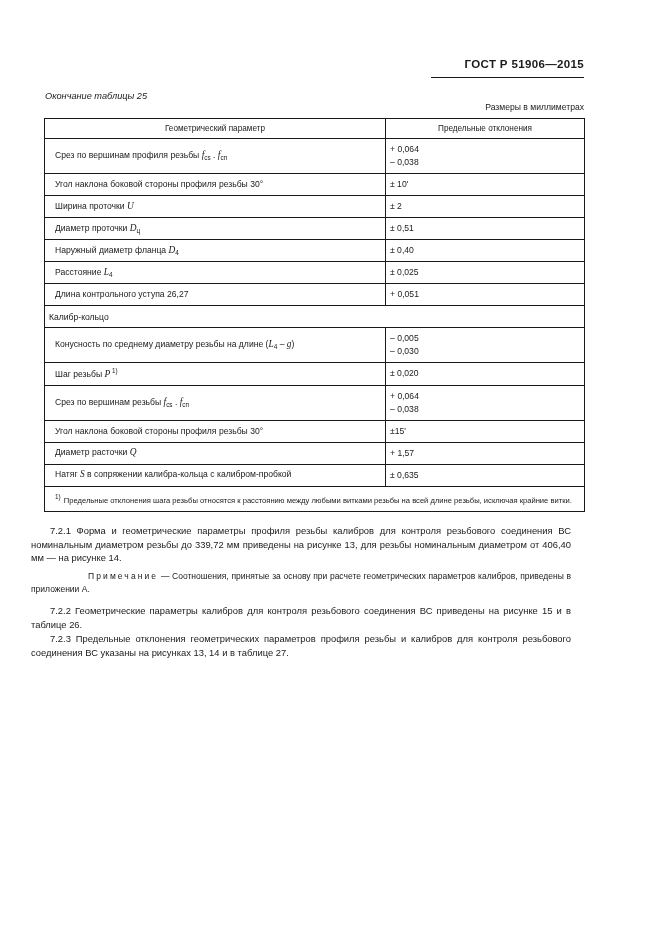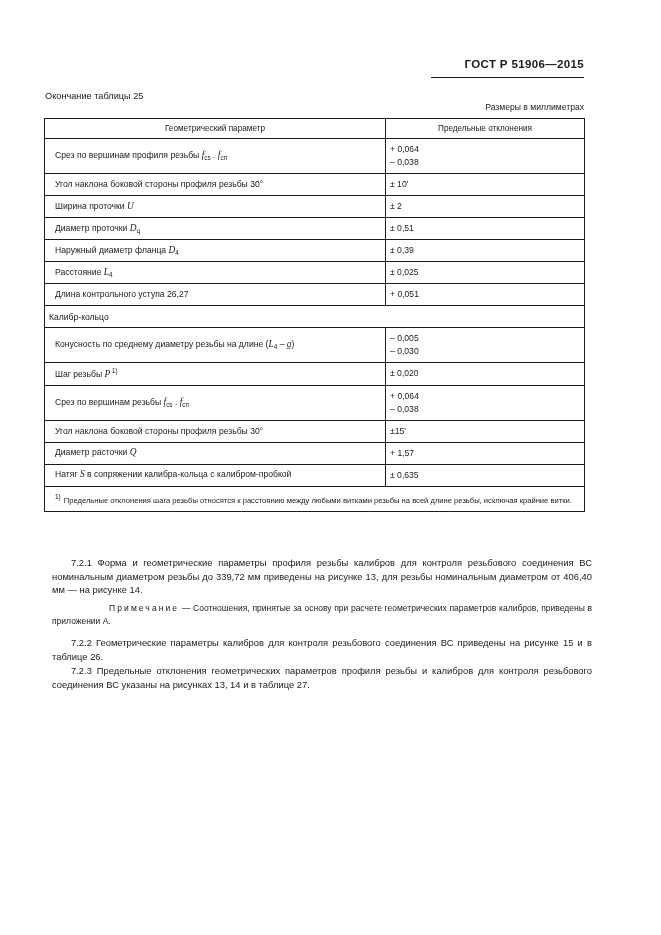--- a/index.html
+++ b/index.html
@@ -42,20 +42,21 @@
     height: 1px;
     background: #1a1a1a;
   }
 
   
   .table-continuation {
     position: absolute;
     top: 91px;
     left: 45px;
     font-size: 9.2px;
+    font-style: italic;
   }
   .units-note {
     position: absolute;
     top: 102px;
     right: 77px;
     font-size: 8.6px;
   }
 
   
   .data-table {
@@ -137,26 +138,25 @@
   .section-heading {
     position: absolute;
     left: 62px;
     top: 503px;
     font-size: 9.4px;
     font-weight: bold;
     letter-spacing: 0.1px;
   }
   .body-block {
     position: absolute;
-    left: 52px;
+    left: 31px;
     width: 540px;
     font-size: 9.4px;
     line-height: 13.6px;
     text-align: justify;
-    margin-top: 32px;
   }
   .body-block.p1 { top: 524px; }
   .body-block.note { top: 570px; font-size: 8.5px; line-height: 12.6px; }
   .body-block.p2 { top: 604px; }
   .body-block.p3 { top: 632px; }
   .indent { display: inline-block; width: 19px; }
   .indent-note { display: inline-block; width: 21px; }
   .spaced {
     letter-spacing: 2.1px;
     padding-left: 36px;
@@ -207,21 +207,21 @@
         <tr class="row-1line">
           <td class="param-cell">Ширина проточки <var>U</var></td>
           <td class="dev-cell">± 2</td>
         </tr>
         <tr class="row-1line">
           <td class="param-cell">Диаметр проточки <var>D<sub>ц</sub></var></td>
           <td class="dev-cell">± 0,51</td>
         </tr>
         <tr class="row-1line">
           <td class="param-cell">Наружный диаметр фланца <var>D<sub>4</sub></var></td>
-          <td class="dev-cell">± 0,39</td>
+          <td class="dev-cell">± 0,40</td>
         </tr>
         <tr class="row-1line">
           <td class="param-cell">Расстояние <var>L<sub>4</sub></var></td>
           <td class="dev-cell">± 0,025</td>
         </tr>
         <tr class="row-1line">
           <td class="param-cell">Длина контрольного уступа 26,27</td>
           <td class="dev-cell">+ 0,051</td>
         </tr>
         <tr>

